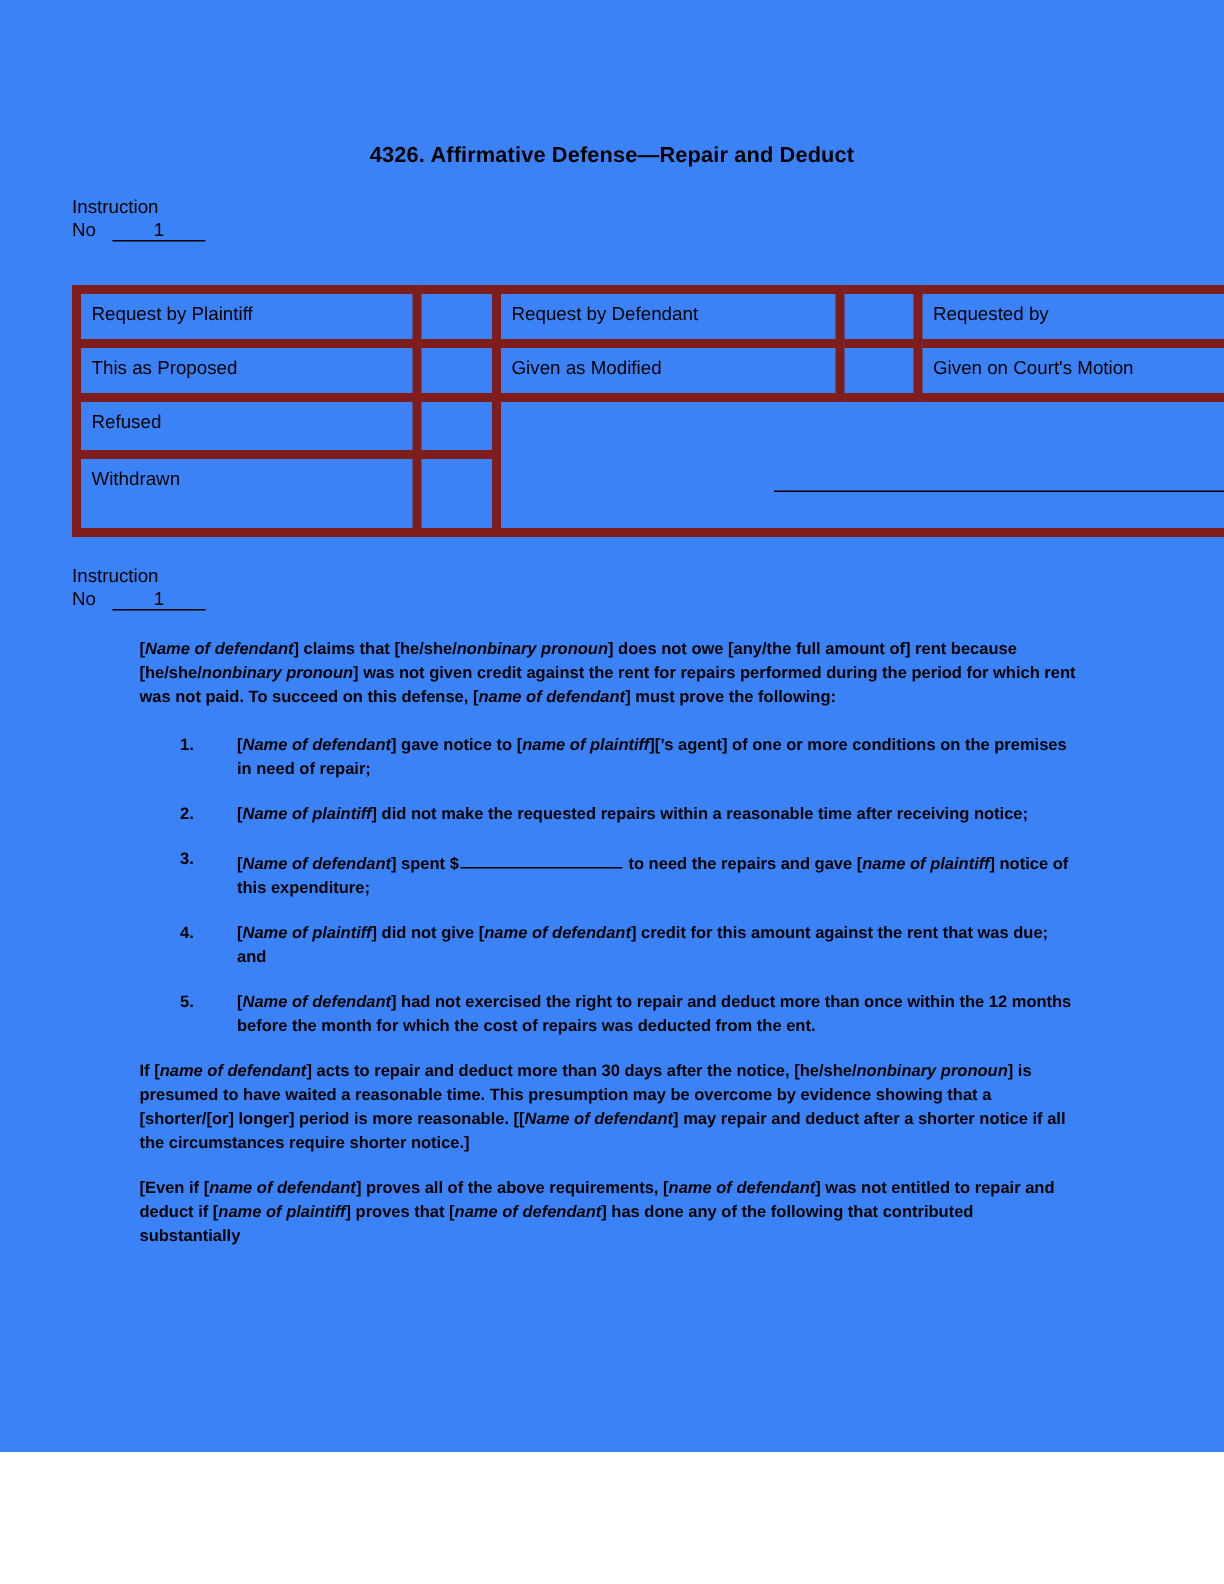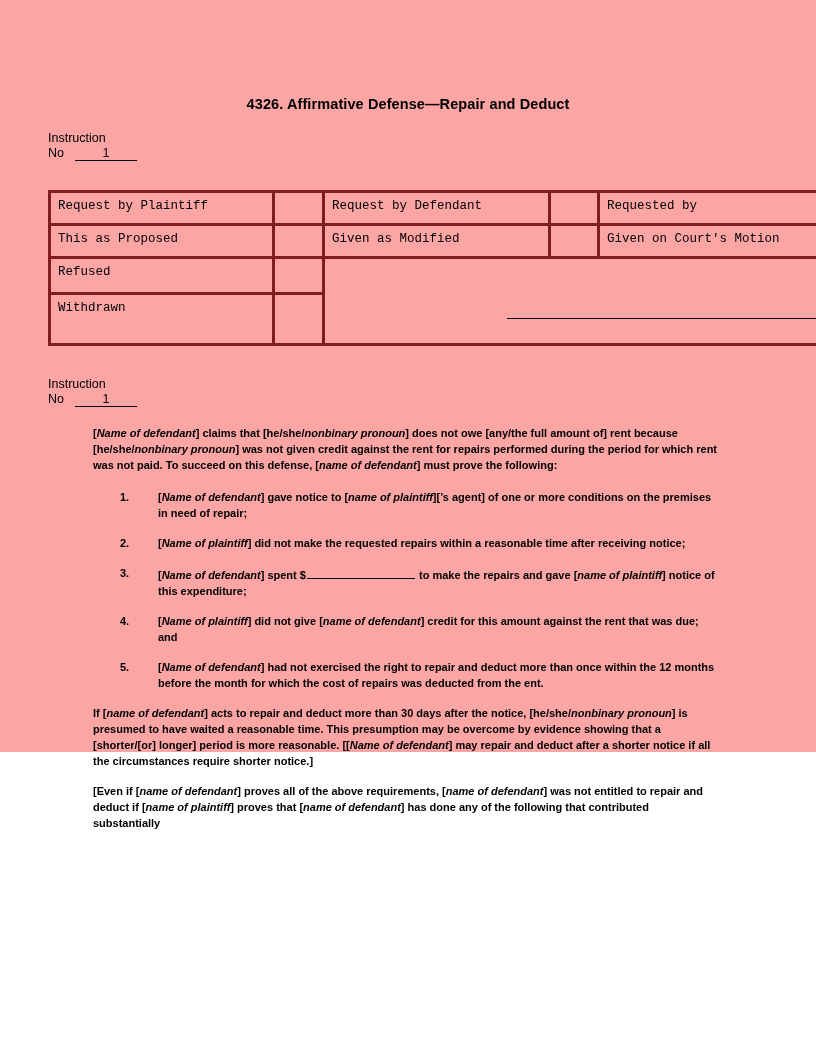--- a/index.html
+++ b/index.html
@@ -13,22 +13,22 @@
     height: 1056px;
     position: relative;
     font-family: "Liberation Sans", sans-serif;
     color: #000000;
     overflow: hidden;
   }
   .page {
     position: absolute;
     left: 0; top: 0;
     width: 816px;
-    height: 752px;
-    background: #fca5a5;
+    height: 968px;
+    background: #3b82f6;
   }
 
   
   .doc-title {
     position: absolute;
     left: 0;
     top: 96px;
     width: 816px;
     text-align: center;
     font-size: 14.5px;
@@ -68,26 +68,25 @@
   .disp-table {
     position: absolute;
     left: 48px;
     top: 190px;
     width: 720px;
     border-collapse: collapse;
     table-layout: fixed;
     font-size: 12.5px;
   }
   .disp-table td {
-    border: 3px solid #7f1d1d;
+    border: 6px solid #7f1d1d;
     padding: 6px 7px;
     vertical-align: top;
     height: 18px;
     font-weight: normal;
-    font-family: Liberation Mono, monospace;
   }
   .c-text { }
   .c-box  { }
   .sig-cell {
     position: relative;
     padding: 0;
     vertical-align: bottom;
   }
   .sig-inner {
     position: relative;
@@ -217,21 +216,21 @@
         <span>[</span><em>Name of defendant</em><span>] gave notice to [</span><em>name of plaintiff</em><span>][’s agent] of one or more conditions on the premises in need of repair;</span>
       </li>
 
       <li class="list-item">
         <span class="list-num">2.</span>
         <span>[</span><em>Name of plaintiff</em><span>] did not make the requested repairs within a reasonable time after receiving notice;</span>
       </li>
 
       <li class="list-item">
         <span class="list-num">3.</span>
-        <span>[</span><em>Name of defendant</em><span>] spent $</span><span class="blank-fill"></span><span> to make the repairs and gave [</span><em>name of plaintiff</em><span>] notice of this expenditure;</span>
+        <span>[</span><em>Name of defendant</em><span>] spent $</span><span class="blank-fill"></span><span> to need the repairs and gave [</span><em>name of plaintiff</em><span>] notice of this expenditure;</span>
       </li>
 
       <li class="list-item">
         <span class="list-num">4.</span>
         <span>[</span><em>Name of plaintiff</em><span>] did not give [</span><em>name of defendant</em><span>] credit for this amount against the rent that was due; and</span>
       </li>
 
       <li class="list-item">
         <span class="list-num">5.</span>
         <span>[</span><em>Name of defendant</em><span>] had not exercised the right to repair and deduct more than once within the 12 months before the month for which the cost of repairs was deducted from the ent.</span>

